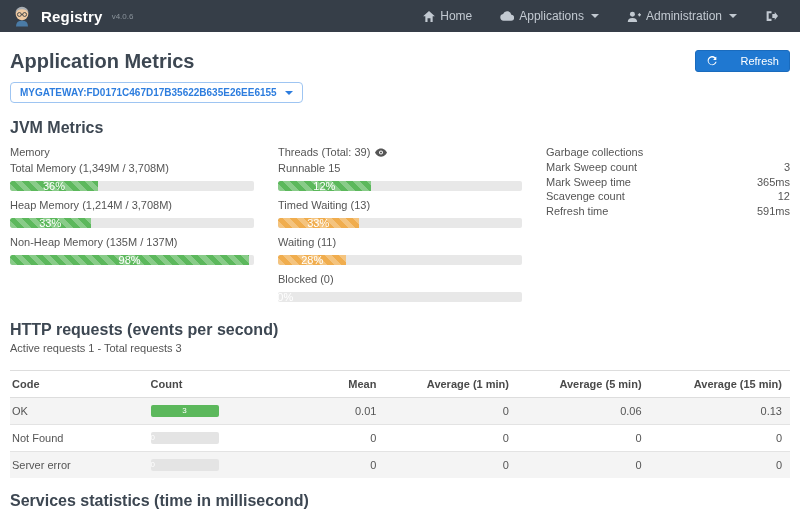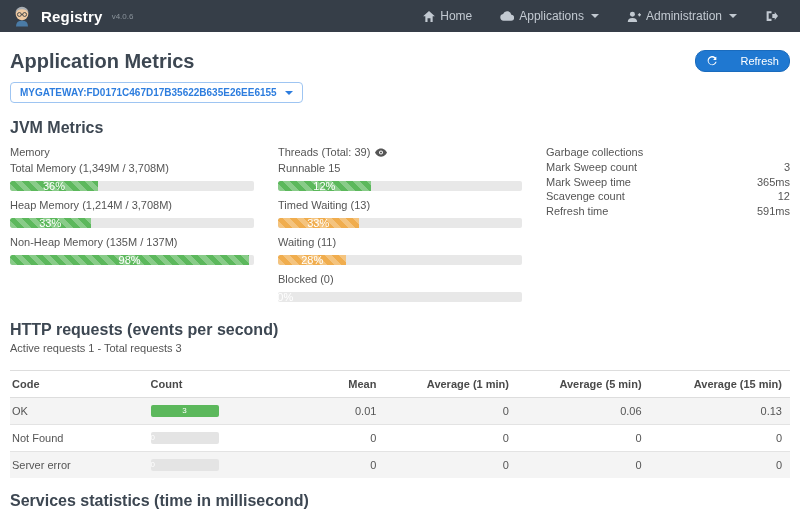--- a/index.html
+++ b/index.html
@@ -17,21 +17,21 @@
     padding:4px 12px; text-decoration:none; cursor:pointer; }
   .nav-link svg { display:block; }
   .caret { width:0; height:0; border-left:4px solid transparent; border-right:4px solid transparent;
     border-top:4px solid #c2c9d1; margin-left:2px; }
   
   main { padding:0 10px; }
   .page-head { display:flex; justify-content:space-between; align-items:flex-start; margin-top:18px; }
   h1 { font-size:20px; font-weight:600; color:#3d4752; }
   h2 { font-size:16px; font-weight:600; color:#3d4752; margin-top:16px; }
   .btn-refresh { display:inline-flex; align-items:center; gap:22px; background:#1f78d1; color:#fff;
-    border:1px solid #1a6bbd; border-radius:10px; font-size:11px; padding:4px 10px; cursor:pointer;
+    border:1px solid #1a6bbd; border-radius:3px; font-size:11px; padding:4px 10px; cursor:pointer;
     font-family:inherit; }
   .instance-btn { margin-top:9px; background:#fff; border:1px solid #9ec5f2; border-radius:4px;
     color:#2d7dde; font-size:10px; font-weight:bold; padding:4px 9px; display:inline-flex;
     align-items:center; gap:6px; cursor:pointer; font-family:inherit; }
   .instance-btn .caret { border-top-color:#2d7dde; }
   
   .jvm-grid { display:grid; grid-template-columns:1fr 1fr 1fr; column-gap:24px; margin-top:8px; }
   .metric-title { font-size:11px; color:#555; line-height:15px; display:flex; align-items:center; gap:5px; }
   .metric-label { font-size:11px; color:#555; line-height:15px; margin-top:1px; }
   .progress { position:relative; height:10px; background:#e8e8e8; border-radius:2px;

